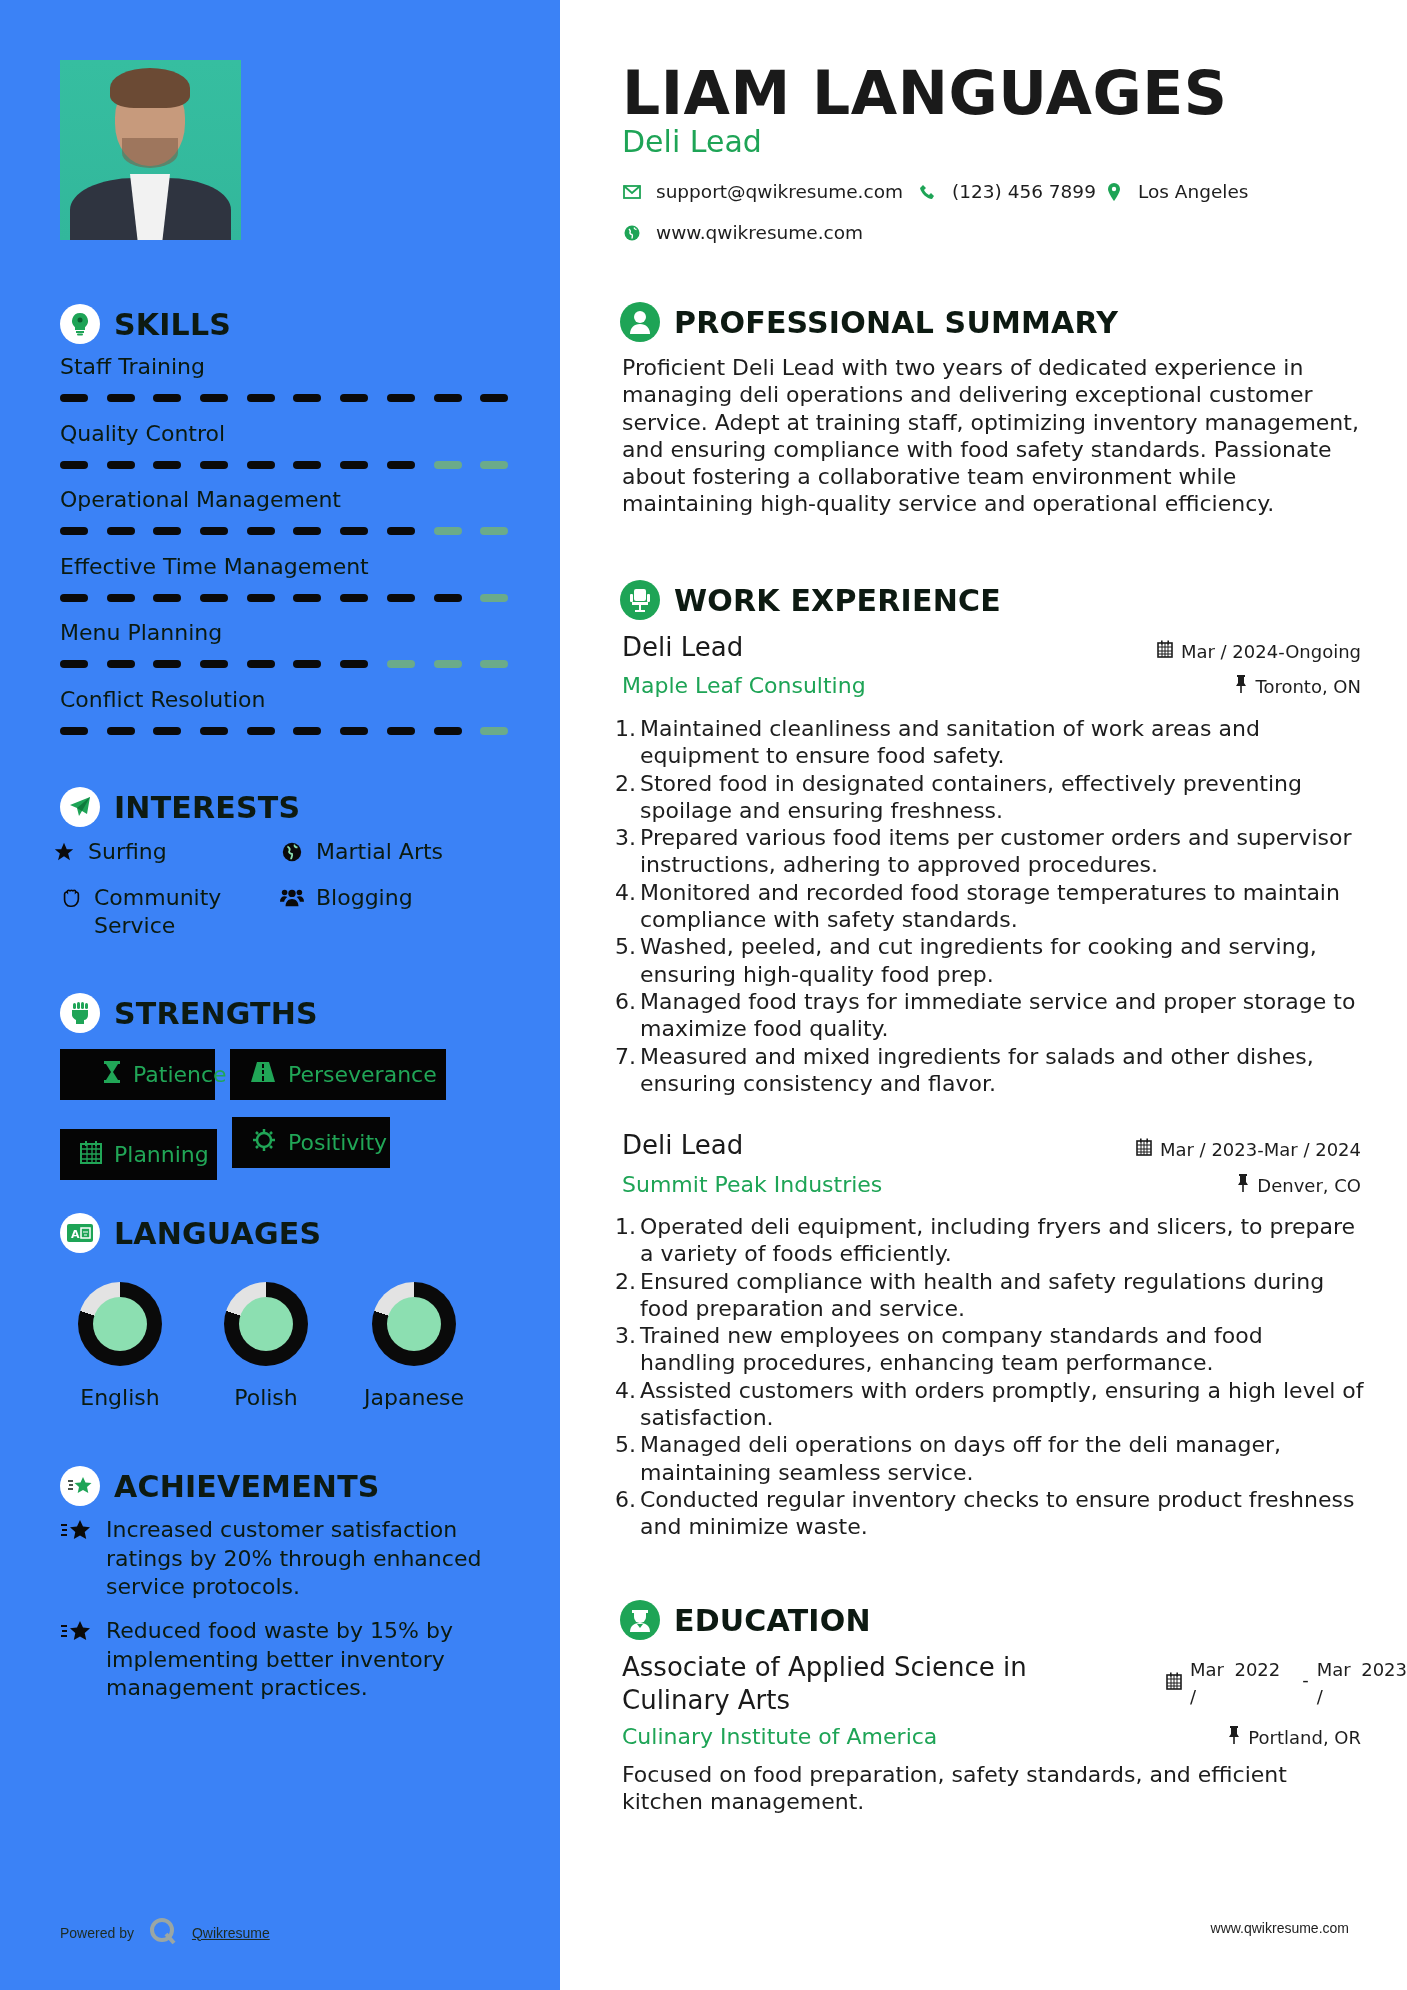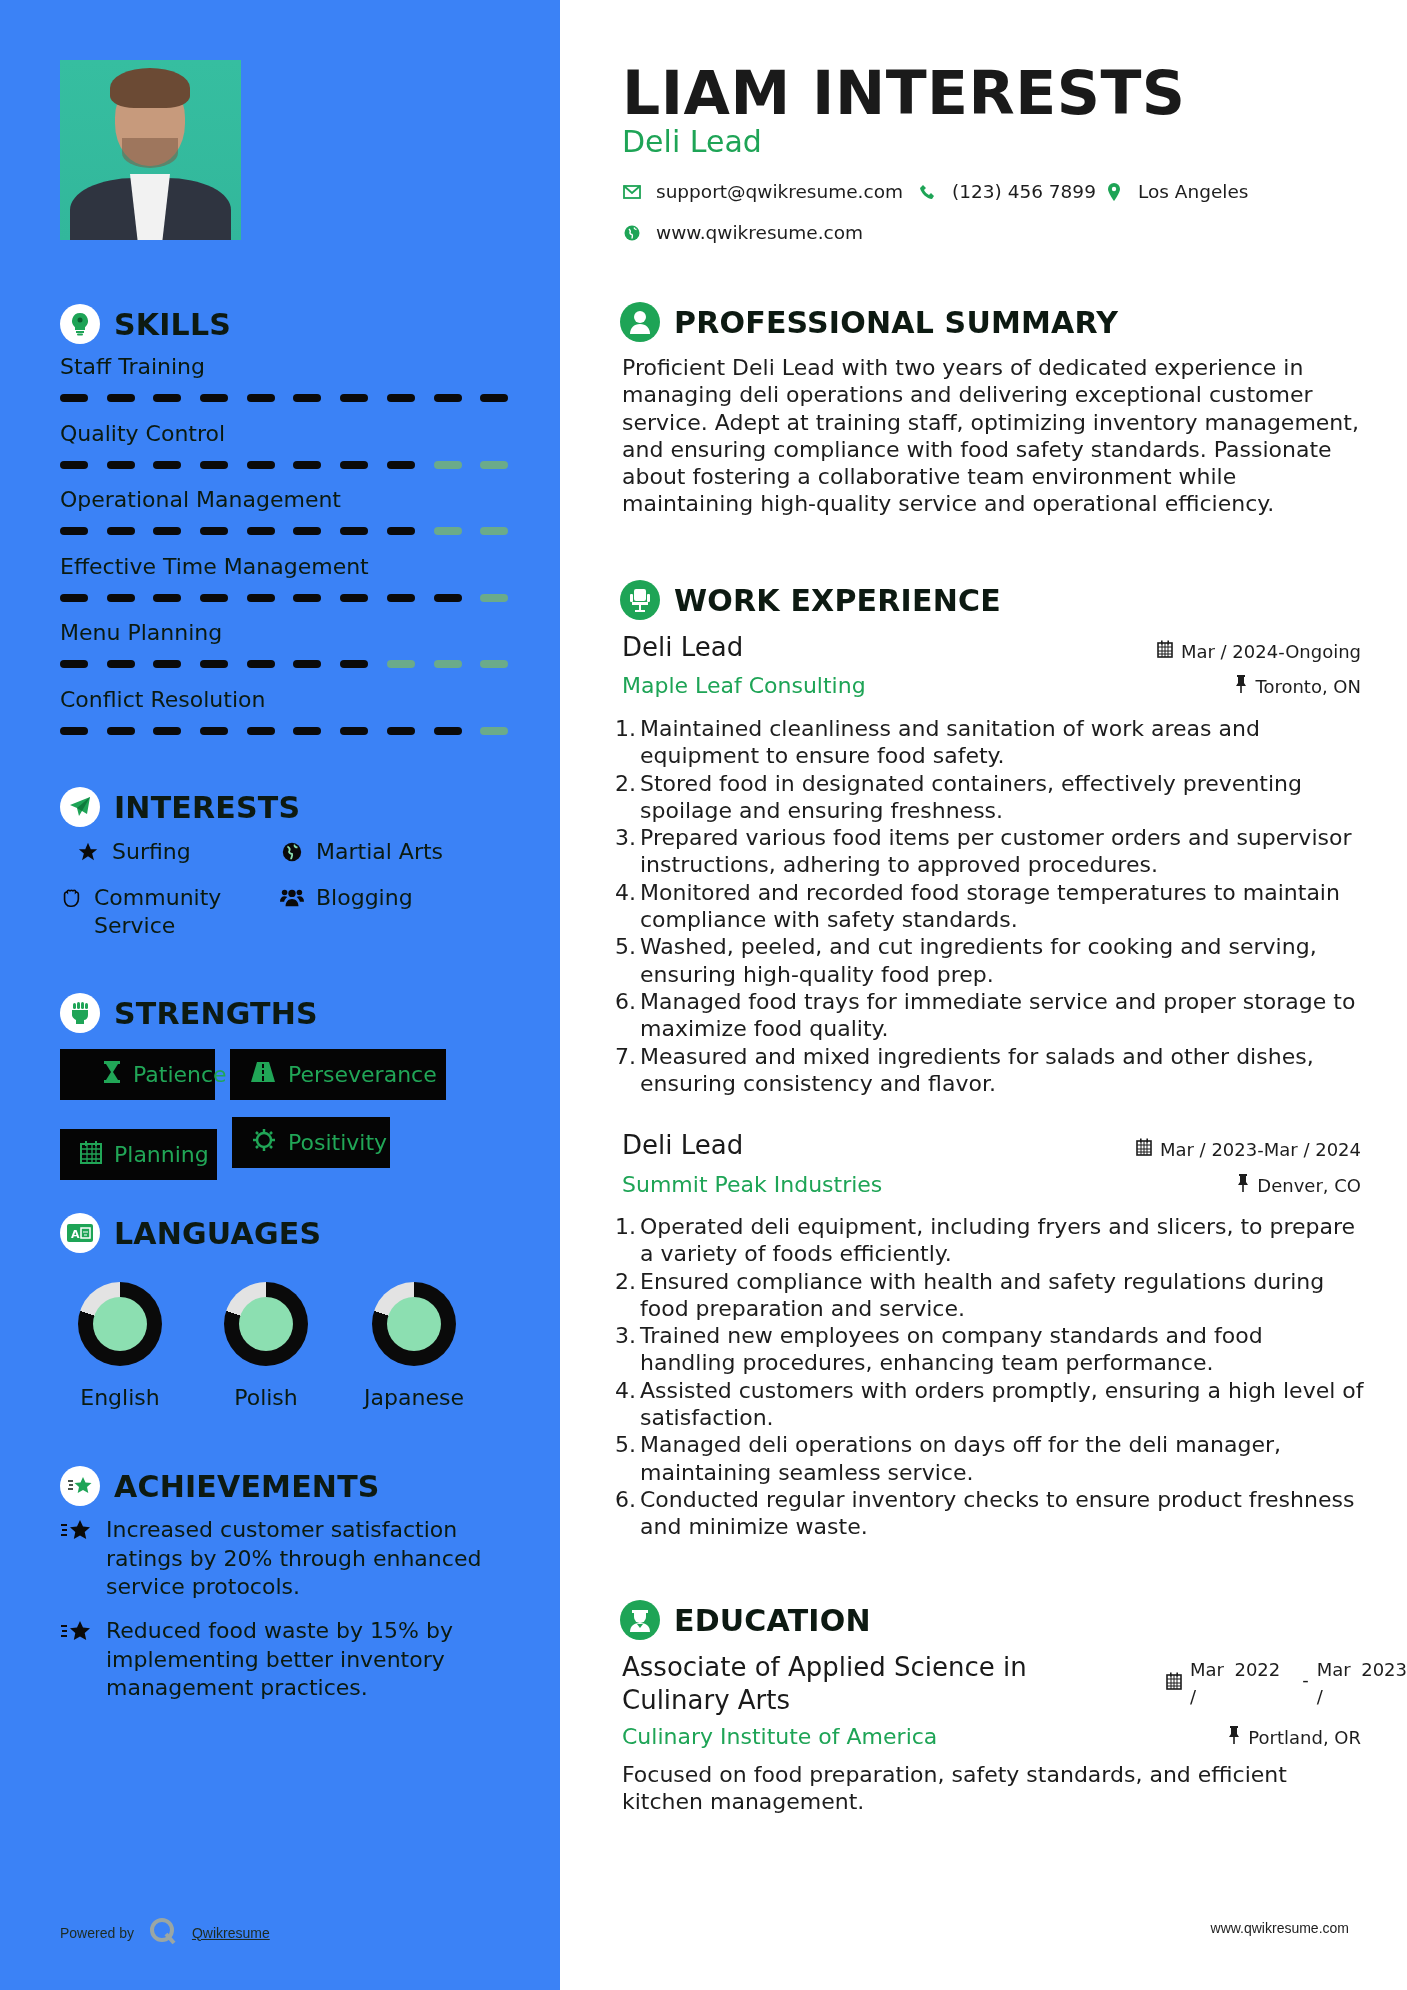--- a/index.html
+++ b/index.html
@@ -179,21 +179,21 @@
   <div class="sec-head" style="left:60px; top:787px;">
     <span class="circle">
       <svg width="22" height="22" viewBox="0 0 22 22">
           <path d="M21 1 1 9l7 3 2 8 3-5 5 3z" fill="#1ea456"></path>
           <path d="M8 12l13-11-8 14" fill="#0f7a3c"></path>
         </svg>
     </span>
     <span class="title">INTERESTS</span>
   </div>
 
-  <div class="interest" style="left:76px; top:838px;align-items:center;">
+  <div class="interest" style="left:52px; top:838px;align-items:center;">
     <span class="ic">
       <svg width="22" height="22" viewBox="0 0 24 24">
           <path d="M12 2l3 7h7l-5.5 4.5 2 7.5L12 16.5 5.5 21l2-7.5L2 9h7z" fill="#0a0a0a"></path>
         </svg>
     </span>
     <span>Surfing</span>
   </div>
   <div class="interest" style="left:280px; top:838px;">
     <span class="ic">
       <svg width="22" height="22" viewBox="0 0 24 24">
@@ -332,21 +332,21 @@
           <circle cx="14" cy="14" r="10" fill="none" stroke="#9aa6a4" stroke-width="4"></circle>
           <path d="M18 18l8 9" stroke="#9aa6a4" stroke-width="4"></path>
         </svg>
     </span>
     <span class="brand">Qwikresume</span>
   </div>
 </aside>
 
 <main class="main"></main>
 
-<div class="name">LIAM INTERESTS</div>
+<div class="name">LIAM LANGUAGES</div>
 <div class="job-title-main">Deli Lead</div>
 
 <div class="contact" style="left:622px; top:181px;">
   <span class="ic">
     <svg width="18" height="14" viewBox="0 0 18 14">
         <rect x="1" y="1" width="16" height="12" fill="none" stroke="#1ea456" stroke-width="1.8"></rect>
         <path d="M1 1l8 7 8-7" fill="none" stroke="#1ea456" stroke-width="1.8"></path>
       </svg>
   </span>
   <span>support@qwikresume.com</span>

